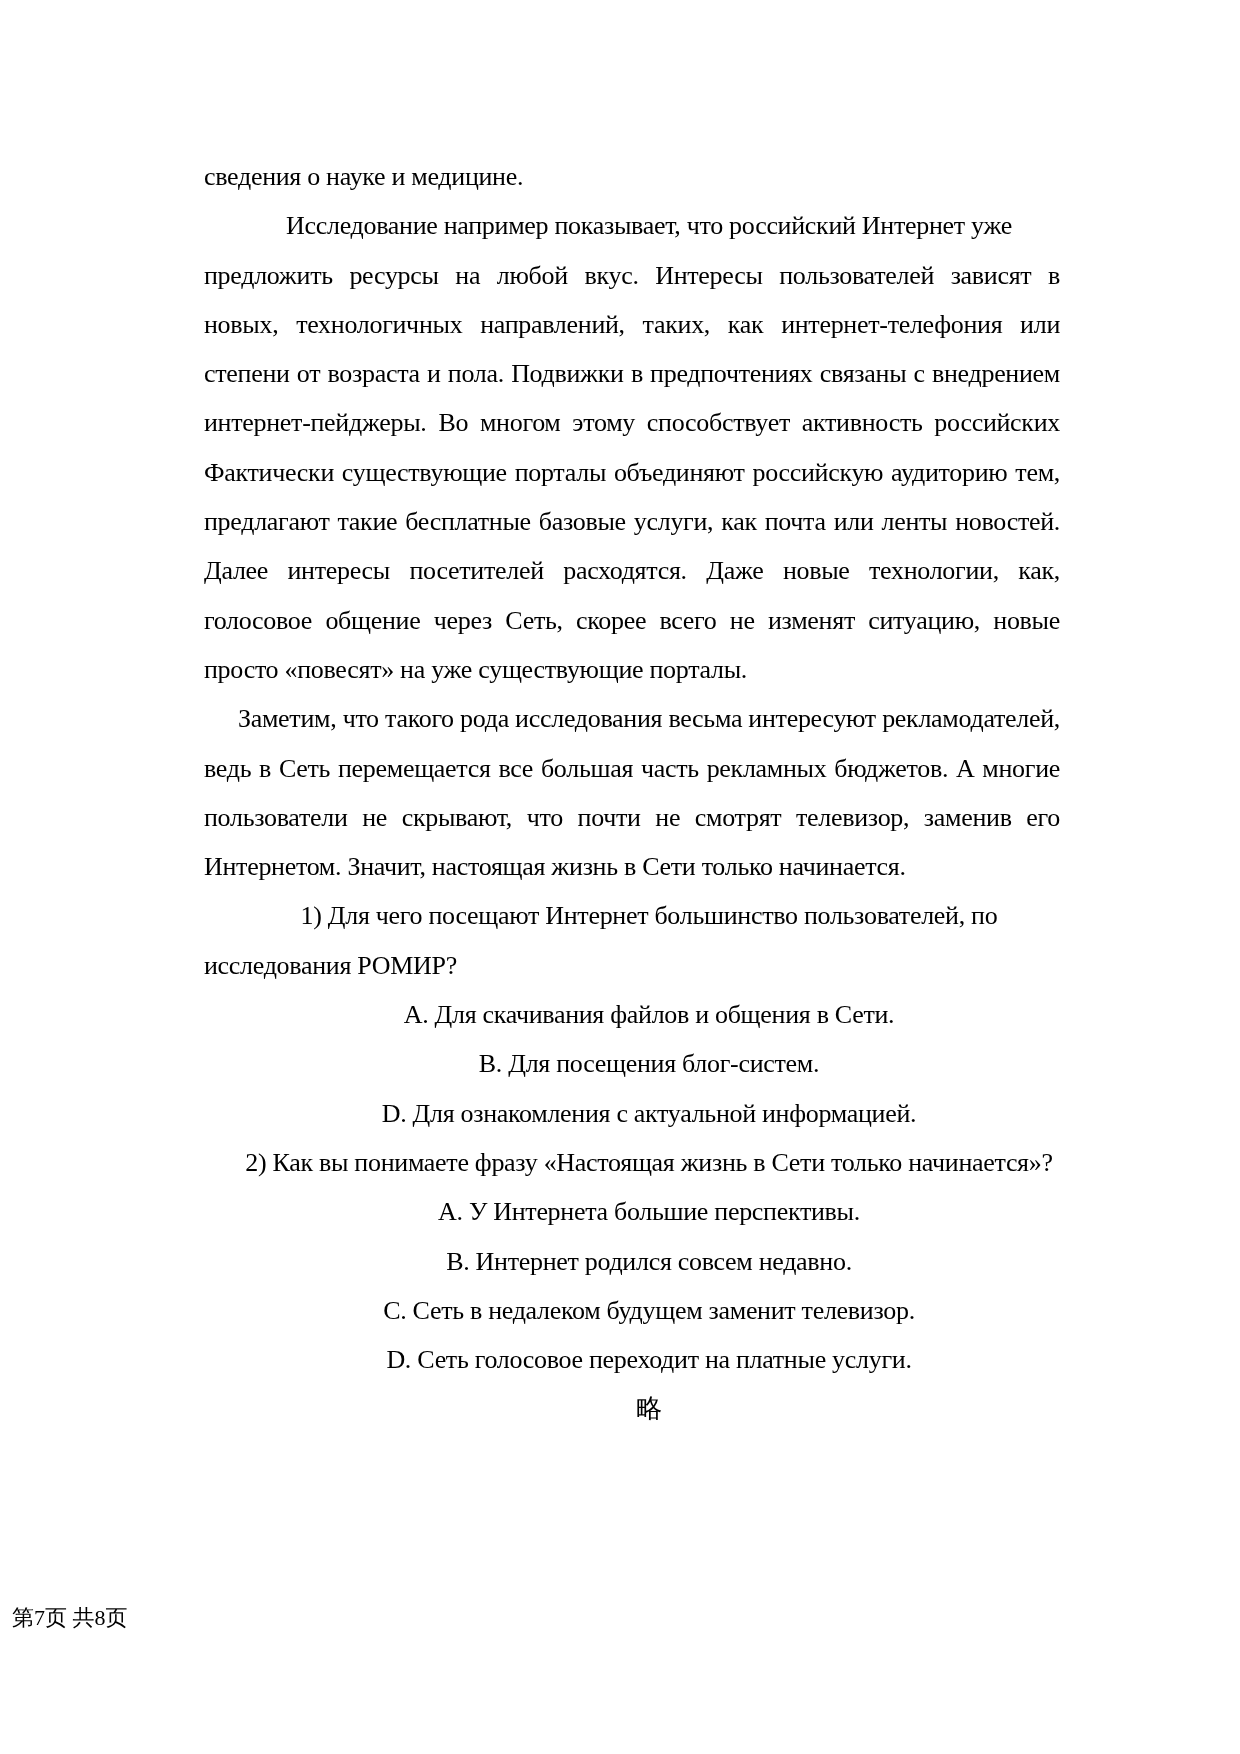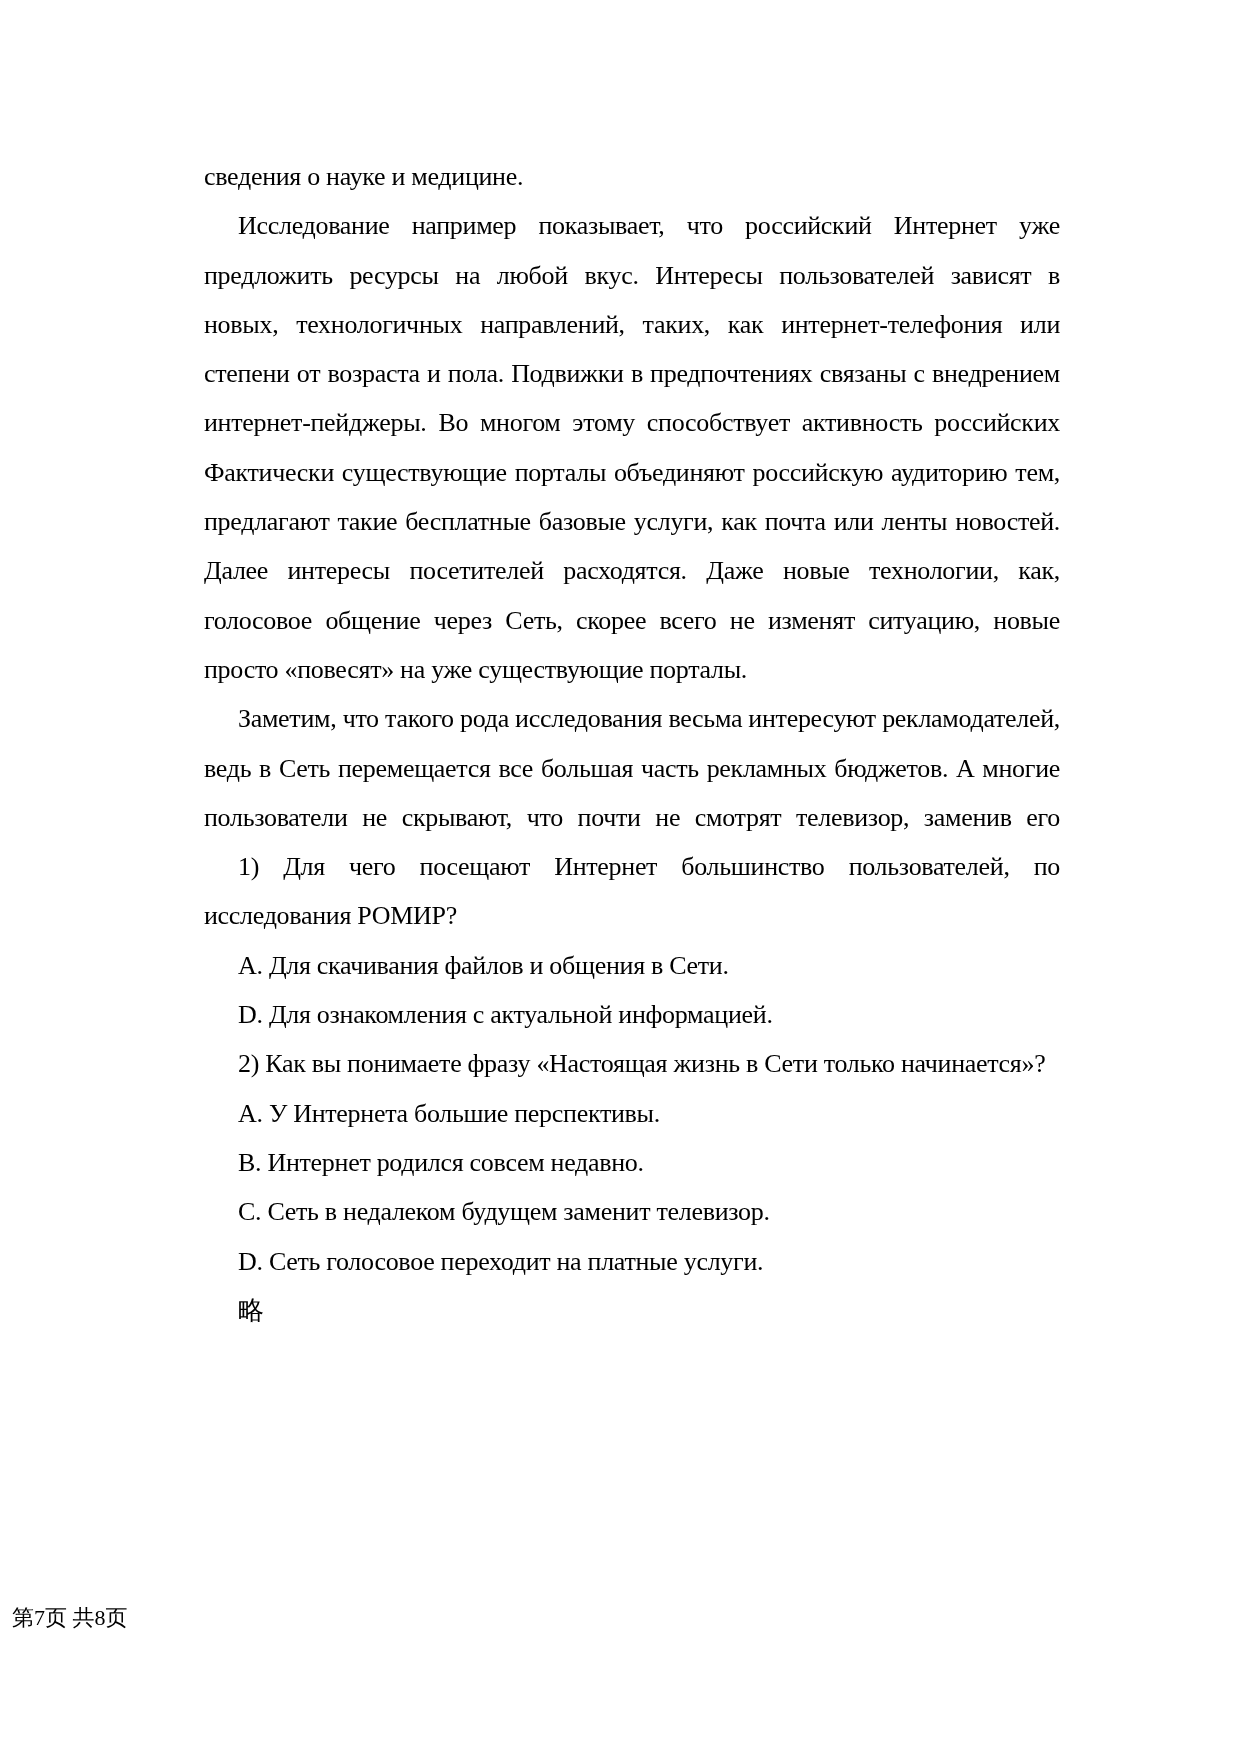--- a/index.html
+++ b/index.html
@@ -31,21 +31,21 @@
     color: #000000;
     letter-spacing: -0.3px;
     overflow: hidden;
     white-space: nowrap;
   }
   .justify {
     white-space: normal;
     text-align: justify;
     text-align-last: justify;
   }
-  .indent { padding-left: 38px; }
+  .indent { padding-left: 38px; text-align: center; }
   .page-footer {
     position: absolute;
     left: 0;
     top: 1586px;
     width: 1240px;
     height: 40px;
     line-height: 40px;
     text-align: left;
     font-size: 22px;
     color: #000000;
@@ -64,23 +64,25 @@
     <div class="line justify">степени от возраста и пола. Подвижки в предпочтениях связаны с внедрением</div>
     <div class="line justify">интернет-пейджеры. Во многом этому способствует активность российских</div>
     <div class="line justify">Фактически существующие порталы объединяют российскую аудиторию тем, что</div>
     <div class="line justify">предлагают такие бесплатные базовые услуги, как почта или ленты новостей.</div>
     <div class="line justify">Далее интересы посетителей расходятся. Даже новые технологии, как, например,</div>
     <div class="line justify">голосовое общение через Сеть, скорее всего не изменят ситуацию, новые сервисы</div>
     <div class="line">просто «повесят» на уже существующие порталы.</div>
     <div class="line indent justify">Заметим, что такого рода исследования весьма интересуют рекламодателей,</div>
     <div class="line justify">ведь в Сеть перемещается все большая часть рекламных бюджетов. А многие</div>
     <div class="line justify">пользователи не скрывают, что почти не смотрят телевизор, заменив его</div>
+    <div class="line">Интернетом. Значит, настоящая жизнь в Сети только начинается.</div>
     <div class="line indent justify">1) Для чего посещают Интернет большинство пользователей, по результатам</div>
     <div class="line">исследования РОМИР?</div>
     <div class="line indent">А. Для скачивания файлов и общения в Сети.</div>
+    <div class="line indent">В. Для посещения блог-систем.</div>
     <div class="line indent">D. Для ознакомления с актуальной информацией.</div>
     <div class="line indent">2) Как вы понимаете фразу «Настоящая жизнь в Сети только начинается»?</div>
     <div class="line indent">А. У Интернета большие перспективы.</div>
     <div class="line indent">В. Интернет родился совсем недавно.</div>
     <div class="line indent">С. Сеть в недалеком будущем заменит телевизор.</div>
     <div class="line indent">D. Сеть голосовое переходит на платные услуги.</div>
     <div class="line indent">略</div>
   </div>
 
   <div class="page-footer">第7页 共8页</div>

